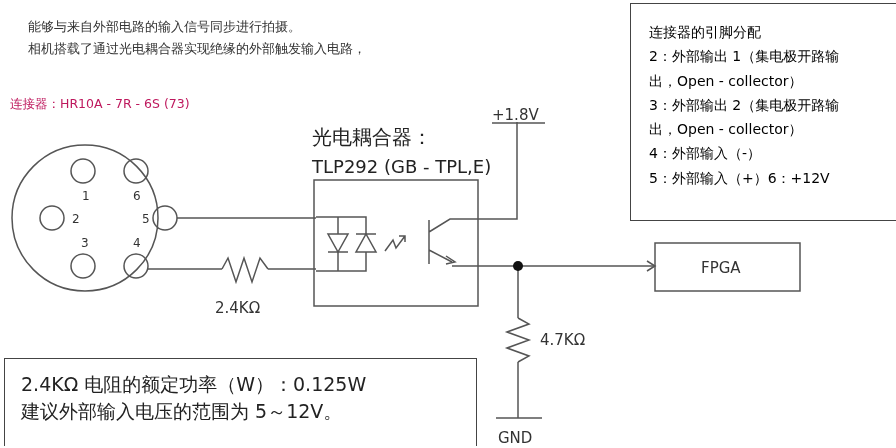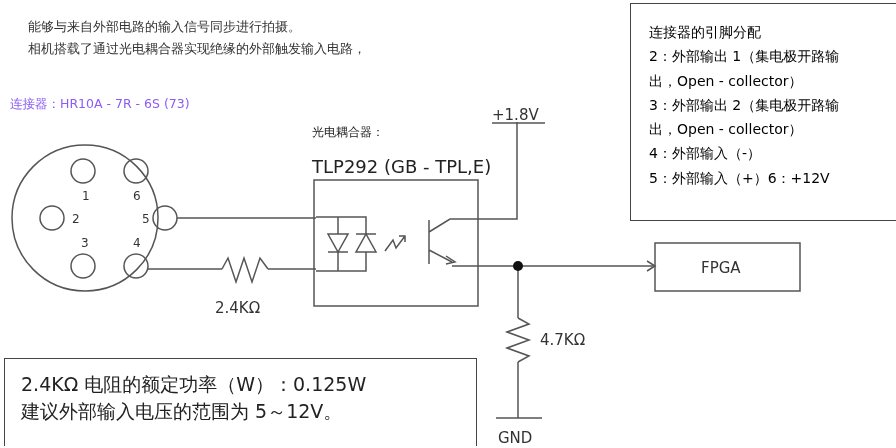--- a/index.html
+++ b/index.html
@@ -1,25 +1,25 @@
 <!DOCTYPE html>
 <html><head>
 <meta charset="utf-8">
 <style>
   html, body { margin: 0; padding: 0; background: #ffffff; }
   body { width: 896px; height: 448px; position: relative; overflow: hidden;
          font-family: "DejaVu Sans", "Liberation Sans", sans-serif; color: #222; }
   .abs { position: absolute; white-space: nowrap; }
   #intro { left: 28px; top: 16px; font-size: 13px; line-height: 22px; color: #333; }
-  #conn-label { left: 10px; top: 96px; font-size: 12.5px; color: #8b5cf6; }
+  #conn-label { left: 10px; top: 96px; font-size: 12.5px; color: #be185d; }
   #pin-box { left: 630px; top: 3px; width: 294px; height: 218px;
              border: 1.5px solid #444; box-sizing: border-box; padding: 16px 0 0 18px;
              font-size: 14px; line-height: 24.3px; color: #000000; }
   #pin-box div { white-space: nowrap; }
-  #opto-title { left: 312px; top: 124px; font-size: 12px; color: #222; }
+  #opto-title { left: 312px; top: 124px; font-size: 20px; color: #222; }
   #opto-model { left: 312px; top: 156px; font-size: 18px; color: #222; }
   #note-box { left: 4px; top: 358px; width: 473px; height: 88px;
               border: 1.5px solid #444; box-sizing: border-box; border-bottom: none;
               padding: 12px 0 0 16px; font-size: 19px; line-height: 27px; color: #222; }
   #note-box div { white-space: nowrap; }
   svg#schematic { position: absolute; left: 0; top: 0; }
   .svgtext { font-family: "DejaVu Sans", "Liberation Sans", sans-serif; fill: #333; }
 </style>
 </head>
 <body>

